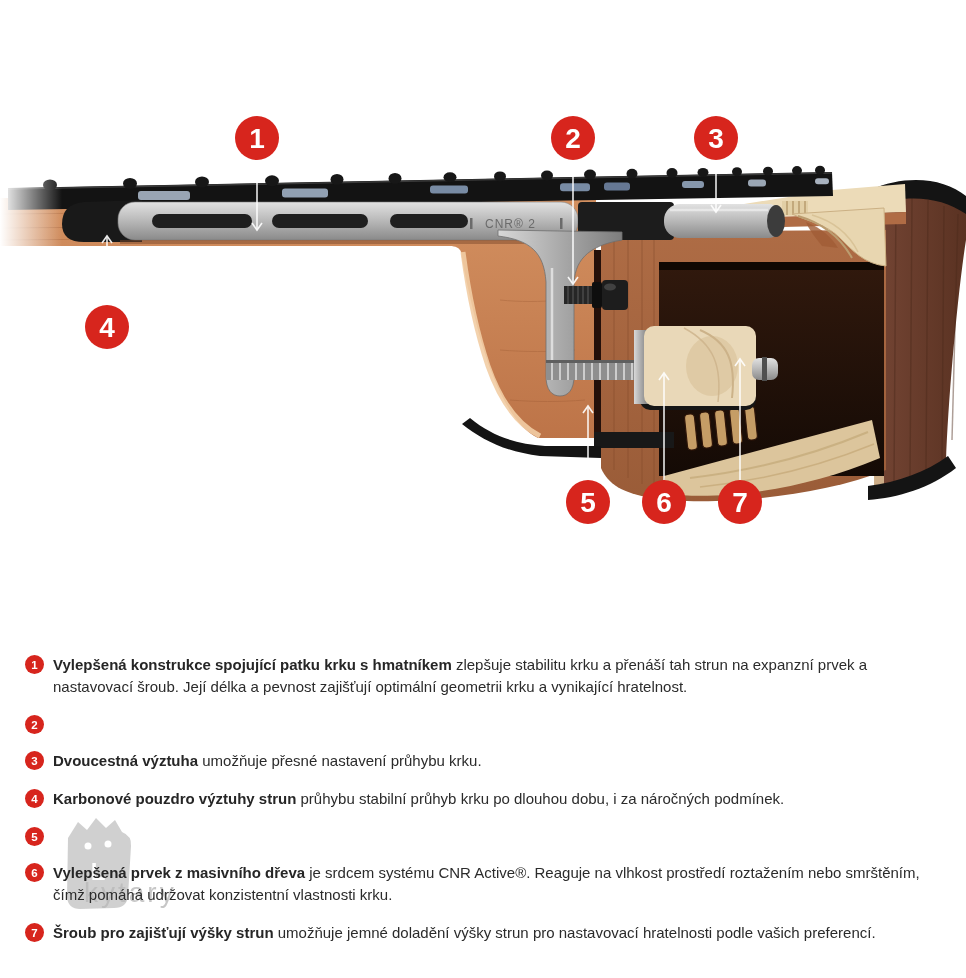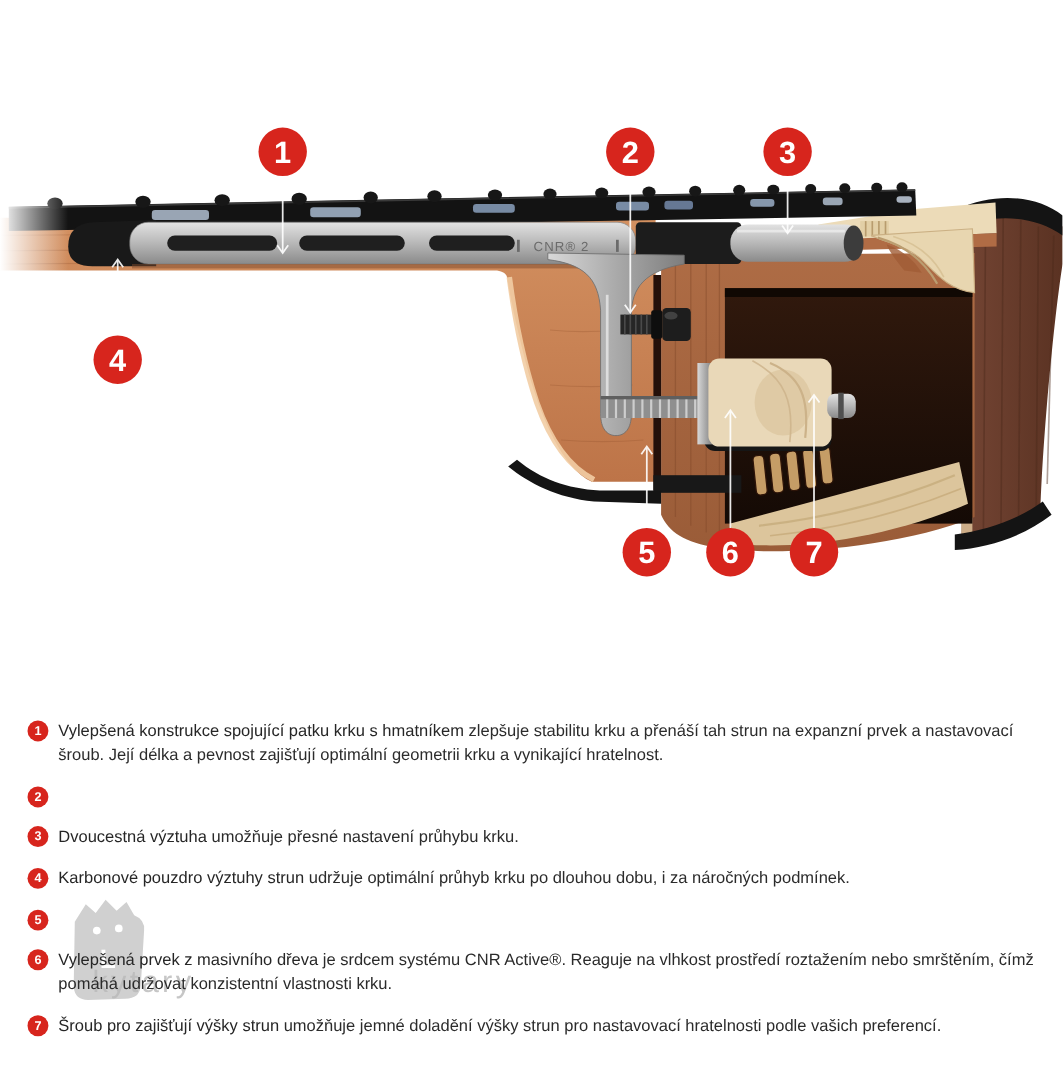--- a/index.html
+++ b/index.html
@@ -10,21 +10,21 @@
   .watermark{position:absolute;left:60px;top:812px;width:180px;height:120px;z-index:1;}
   .watermark .wm-text{position:absolute;left:24px;top:65px;font-size:28px;letter-spacing:3px;
        color:#b9b9b9;opacity:.8;}
   
   .legend{position:absolute;left:25px;top:654px;width:916px;z-index:2;}
   .legend-item{display:flex;align-items:flex-start;margin-bottom:16px;}
   .bullet{flex:0 0 19px;width:19px;height:19px;border-radius:50%;background:#d7251d;
        color:#fff;font-size:11.5px;font-weight:bold;display:flex;align-items:center;
        justify-content:center;margin-right:9px;margin-top:1px;}
   .item-text{font-size:15px;line-height:22px;}
-  .item-text .t-bold{font-weight:normal;color:#262626;}
+  .item-text .t-bold{font-weight:bold;color:#262626;}
   svg text{font-family:"Liberation Sans",sans-serif;}
   .callout-num{fill:#ffffff;font-size:28px;font-weight:bold;text-anchor:middle;}
   .engrave{fill:#6b6b6b;font-size:12px;letter-spacing:1px;}
 </style>
 </head>
 <body>
 
 <div class="diagram-wrap">
 <svg width="966" height="560" viewBox="0 0 966 560">
   <defs>
@@ -324,21 +324,21 @@
     <div class="item-text">
       <span class="t-bold">Dvoucestná výztuha</span>
       <span>umožňuje přesné nastavení průhybu krku.</span>
     </div>
   </div>
 
   <div class="legend-item">
     <div class="bullet">4</div>
     <div class="item-text">
       <span class="t-bold">Karbonové pouzdro výztuhy strun</span>
-      <span>udržuje optimální průhyb krku po dlouhou dobu, i za náročných podmínek.</span>
+      <span>průhybu stabilní průhyb krku po dlouhou dobu, i za náročných podmínek.</span>
     </div>
   </div>
 
   <div class="legend-item">
     <div class="bullet">5</div>
   </div>
 
   <div class="legend-item">
     <div class="bullet">6</div>
     <div class="item-text">

